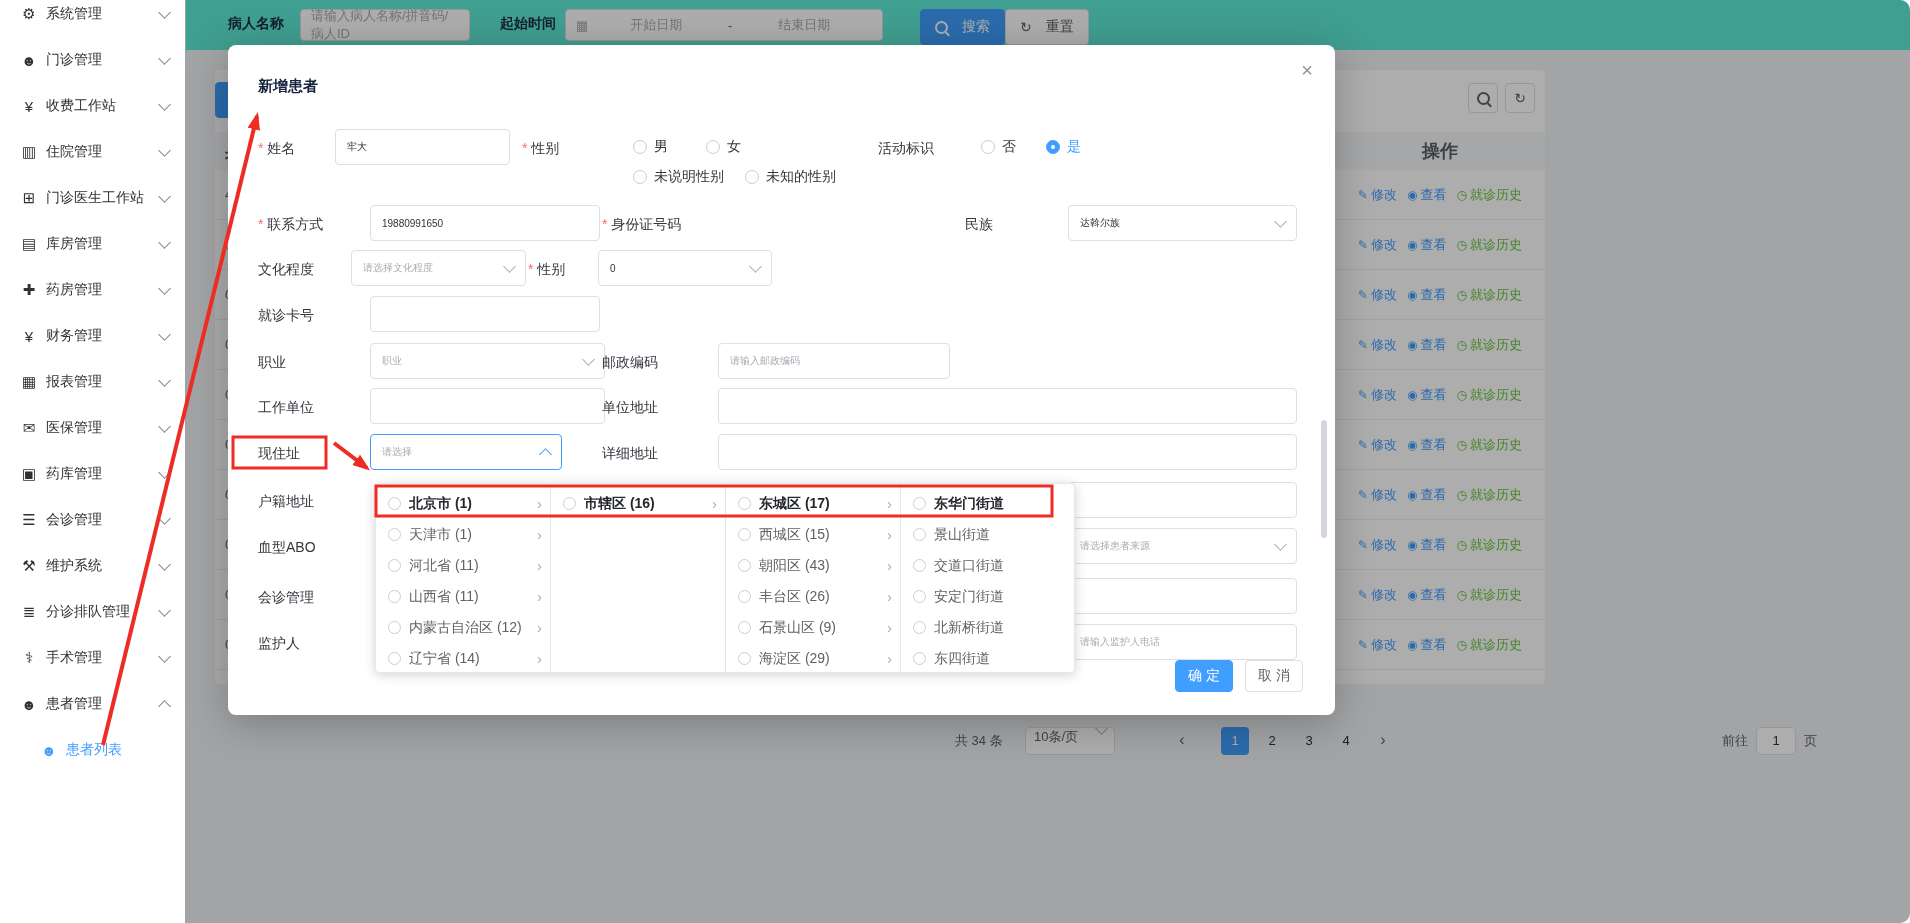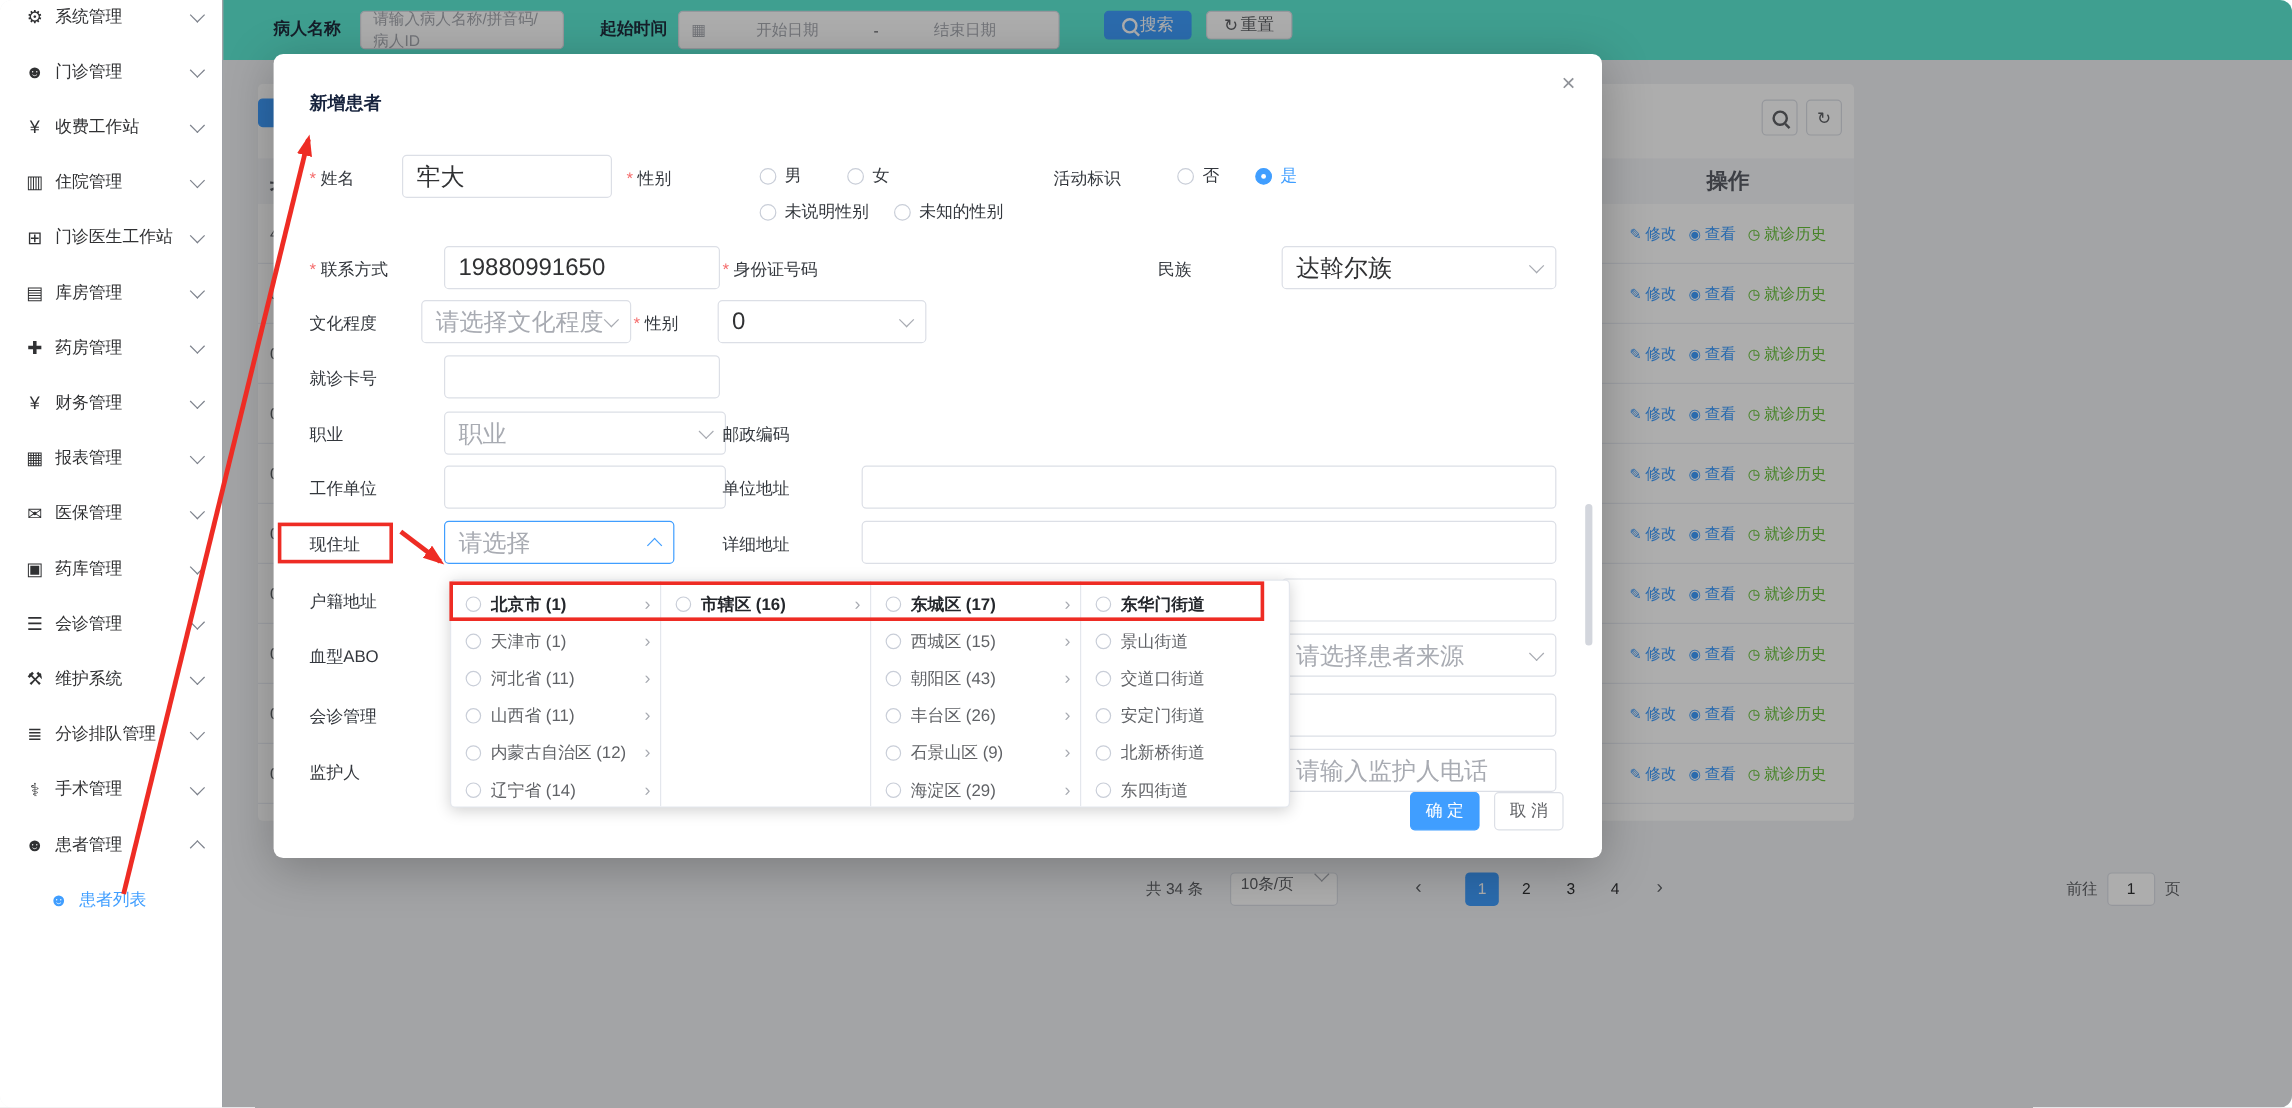--- a/index.html
+++ b/index.html
@@ -23,22 +23,22 @@
   .main{position:absolute;left:185px;top:0;width:1725px;height:100%;background:#f0f2f5}
   .filter-card{position:absolute;left:0;top:0;width:100%;height:50px;background:#5eead4}
   .flabel{position:absolute;top:15px;font-weight:bold;color:#1f2d3d;font-size:14px}
   .binput{position:absolute;top:9px;height:32px;box-sizing:border-box;border:1px solid #dcdfe6;
           border-radius:4px;background:#fff;display:flex;align-items:center;padding:0 10px;font-size:13px}
   .ph{color:#a8abb2}
   .daterange{justify-content:space-between}
   .daterange .drp{flex:1;text-align:center}
   .daterange .sep{color:#606266;padding:0 4px}
   .cal{color:#a8abb2;font-size:13px}
-  .btn{position:absolute;top:9px;height:24px;box-sizing:border-box;border-radius:4px;display:flex;
-       align-items:center;justify-content:center;gap:2px;font-size:14px;cursor:pointer;padding:0 14px}
+  .btn{position:absolute;top:9px;height:36px;box-sizing:border-box;border-radius:4px;display:flex;
+       align-items:center;justify-content:center;gap:14px;font-size:14px;cursor:pointer;padding:0 14px}
   .btn.primary{background:#409EFF;color:#fff;border:1px solid #409EFF}
   .btn.plain{background:#fff;color:#606266;border:1px solid #dcdfe6}
   .mag{width:9px;height:9px;border:2px solid currentColor;border-radius:50%;position:relative;flex:none}
   .mag::after{content:"";position:absolute;width:5px;height:2px;background:currentColor;
               transform:rotate(45deg);right:-4px;bottom:-3px}
   .card{position:absolute;left:30px;top:70px;width:1330px;height:614px;background:#fff;border-radius:4px}
   .add-btn{left:0;top:12px;padding:0 12px}
   .icon-btn{position:absolute;top:13px;width:30px;height:30px;box-sizing:border-box;border:1px solid #dcdfe6;
             border-radius:4px;background:#fff;display:flex;align-items:center;justify-content:center;
             color:#606266;font-size:14px;cursor:pointer}
@@ -74,21 +74,21 @@
   .caret.up{transform:rotate(-135deg);margin-top:4px;border-color:#409EFF}
   
   .overlay{position:absolute;left:185px;top:0;width:1725px;height:100%;background:rgba(0,0,0,.32);z-index:10}
   .dlg{position:absolute;left:228px;top:45px;width:1107px;height:670px;background:#fff;border-radius:8px;
        box-shadow:0 8px 40px rgba(0,0,0,.25);z-index:20}
   .dlg-title{position:absolute;left:30px;top:32px;font-size:15px;font-weight:bold;color:#17233d}
   .dlg-close{position:absolute;right:22px;top:14px;font-size:20px;color:#909399;cursor:pointer}
   .flbl{position:absolute;font-size:14px;color:#33373d;line-height:18px;white-space:nowrap}
   .req::before{content:"* ";color:#f56c6c}
   .finp{position:absolute;height:36px;box-sizing:border-box;border:1px solid #dcdfe6;border-radius:4px;
-        background:#fff;display:flex;align-items:center;padding:0 11px;font-size:20px;color:#303133;
+        background:#fff;display:flex;align-items:center;padding:0 11px;font-size:10px;color:#303133;
         white-space:nowrap;overflow:hidden}
   .fsel{justify-content:space-between;cursor:pointer}
   .fsel .selv{flex:1;overflow:hidden;white-space:nowrap}
   .fsel.open{border-color:#409EFF}
   .radio{position:absolute;display:flex;align-items:center;cursor:pointer;height:16px}
   .rdot{width:14px;height:14px;box-sizing:border-box;border:1px solid #c9ced8;border-radius:50%;
         background:#fff;margin-right:7px;flex:none;position:relative}
   .radio.checked .rdot{border-color:#409EFF;background:#409EFF}
   .radio.checked .rdot::after{content:"";position:absolute;left:4px;top:4px;width:4px;height:4px;
         border-radius:50%;background:#fff}
@@ -413,20 +413,23 @@
     <div class="finp" style="left:142px;top:251px;width:230px">
       <span></span>
     </div>
 
     <span class="flbl" style="left:30px;top:308px">职业</span>
     <div class="finp fsel" style="left:142px;top:298px;width:235px">
       <span class="selv ph">职业</span>
       <i class="caret"></i>
     </div>
     <span class="flbl" style="left:374px;top:308px">邮政编码</span>
+    <div class="finp" style="left:490px;top:298px;width:232px">
+      <span class="ph">请输入邮政编码</span>
+    </div>
 
     <span class="flbl" style="left:30px;top:353px">工作单位</span>
     <div class="finp" style="left:142px;top:343px;width:235px">
       <span></span>
     </div>
     <span class="flbl" style="left:374px;top:353px">单位地址</span>
     <div class="finp" style="left:490px;top:343px;width:579px">
       <span></span>
     </div>
 

